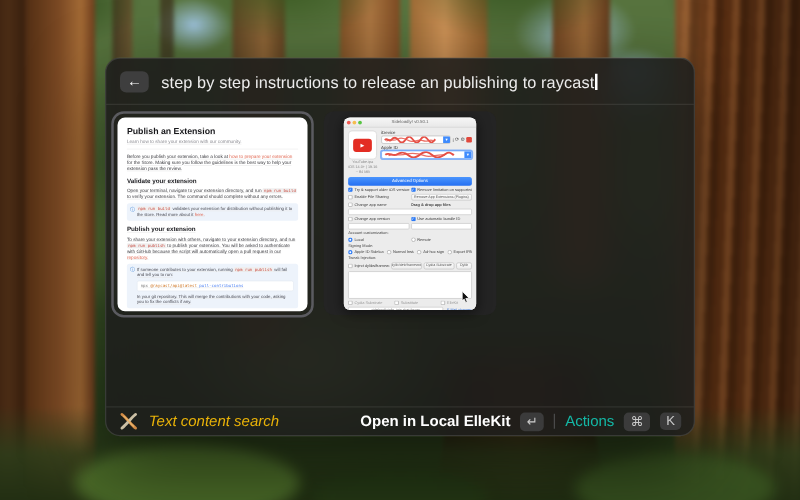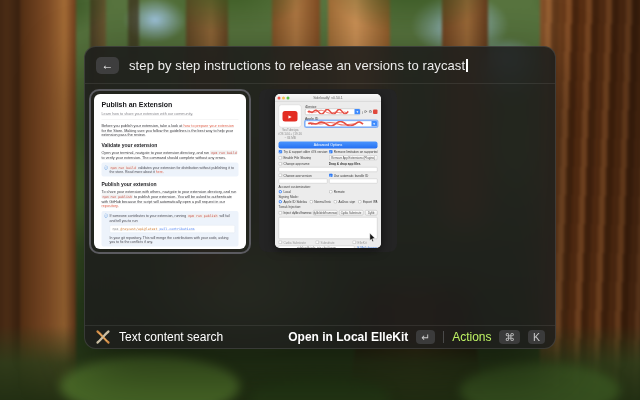--- a/index.html
+++ b/index.html
@@ -125,26 +125,26 @@
   .sl-section { font-size:6.3px; color:#444; }
   .infofield { height:11px; background:#fff; border:1px solid #c4c4c4; border-radius:2px; flex:1;
     display:flex; align-items:center; justify-content:center; font-size:5.8px; color:#666; }
   .email-link { font-size:5.8px; color:#2f6fd8; white-space:nowrap; margin-left:3px; }
   .cursor-ico { position:absolute; right:5px; bottom:6px; }
 
   
   .footer { height:23px; border-top:1px solid rgba(255,255,255,.08); display:flex; align-items:center;
     padding:0 10px; gap:8px; flex:0 0 auto; font-size:12px; }
   .footer-left { display:flex; align-items:center; gap:8px; flex:1; }
-  .src-label { color:#ffffff; font-size:12px; }
+  .src-label { color:#eab308; font-size:12px;font-style:italic; }
   .primary-label { color:#fff; font-weight:bold; font-size:12px; }
   .keycap { background:#3b3b3b; color:#c9c9c9; border-radius:4px; font-size:10.5px;
     padding:1px 5px; min-width:12px; text-align:center; }
   .vsep { width:1px; height:12px; background:#4a4a4a; }
-  .actions-label { color:#bef264; font-size:12px; }
+  .actions-label { color:#14b8a6; font-size:12px; }
 </style>
 </head>
 <body>
 
 <div class="stage">
 
   <div class="bg">
     <div class="sky"></div>
     <div class="trunk t3"></div>
     <div class="trunk t4"></div>
@@ -162,21 +162,21 @@
     <div class="fern f2"></div>
     <div class="fern f3"></div>
   </div>
 
   <div class="panel">
 
     <div class="searchbar">
       <div class="back-btn">
         <span>←</span>
       </div>
-      <div class="query"><span>step by step instructions to release an versions to raycast</span><span class="caret"></span></div>
+      <div class="query"><span>step by step instructions to release an publishing to raycast</span><span class="caret"></span></div>
     </div>
     <div class="hdiv"></div>
 
     <div class="content">
 
       <div class="doc-card">
         <div class="doc-page">
           <div class="doc-inner">
             <div class="doc-title">Publish an Extension</div>
             <div class="doc-sub">Learn how to share your extension with our community.</div>

